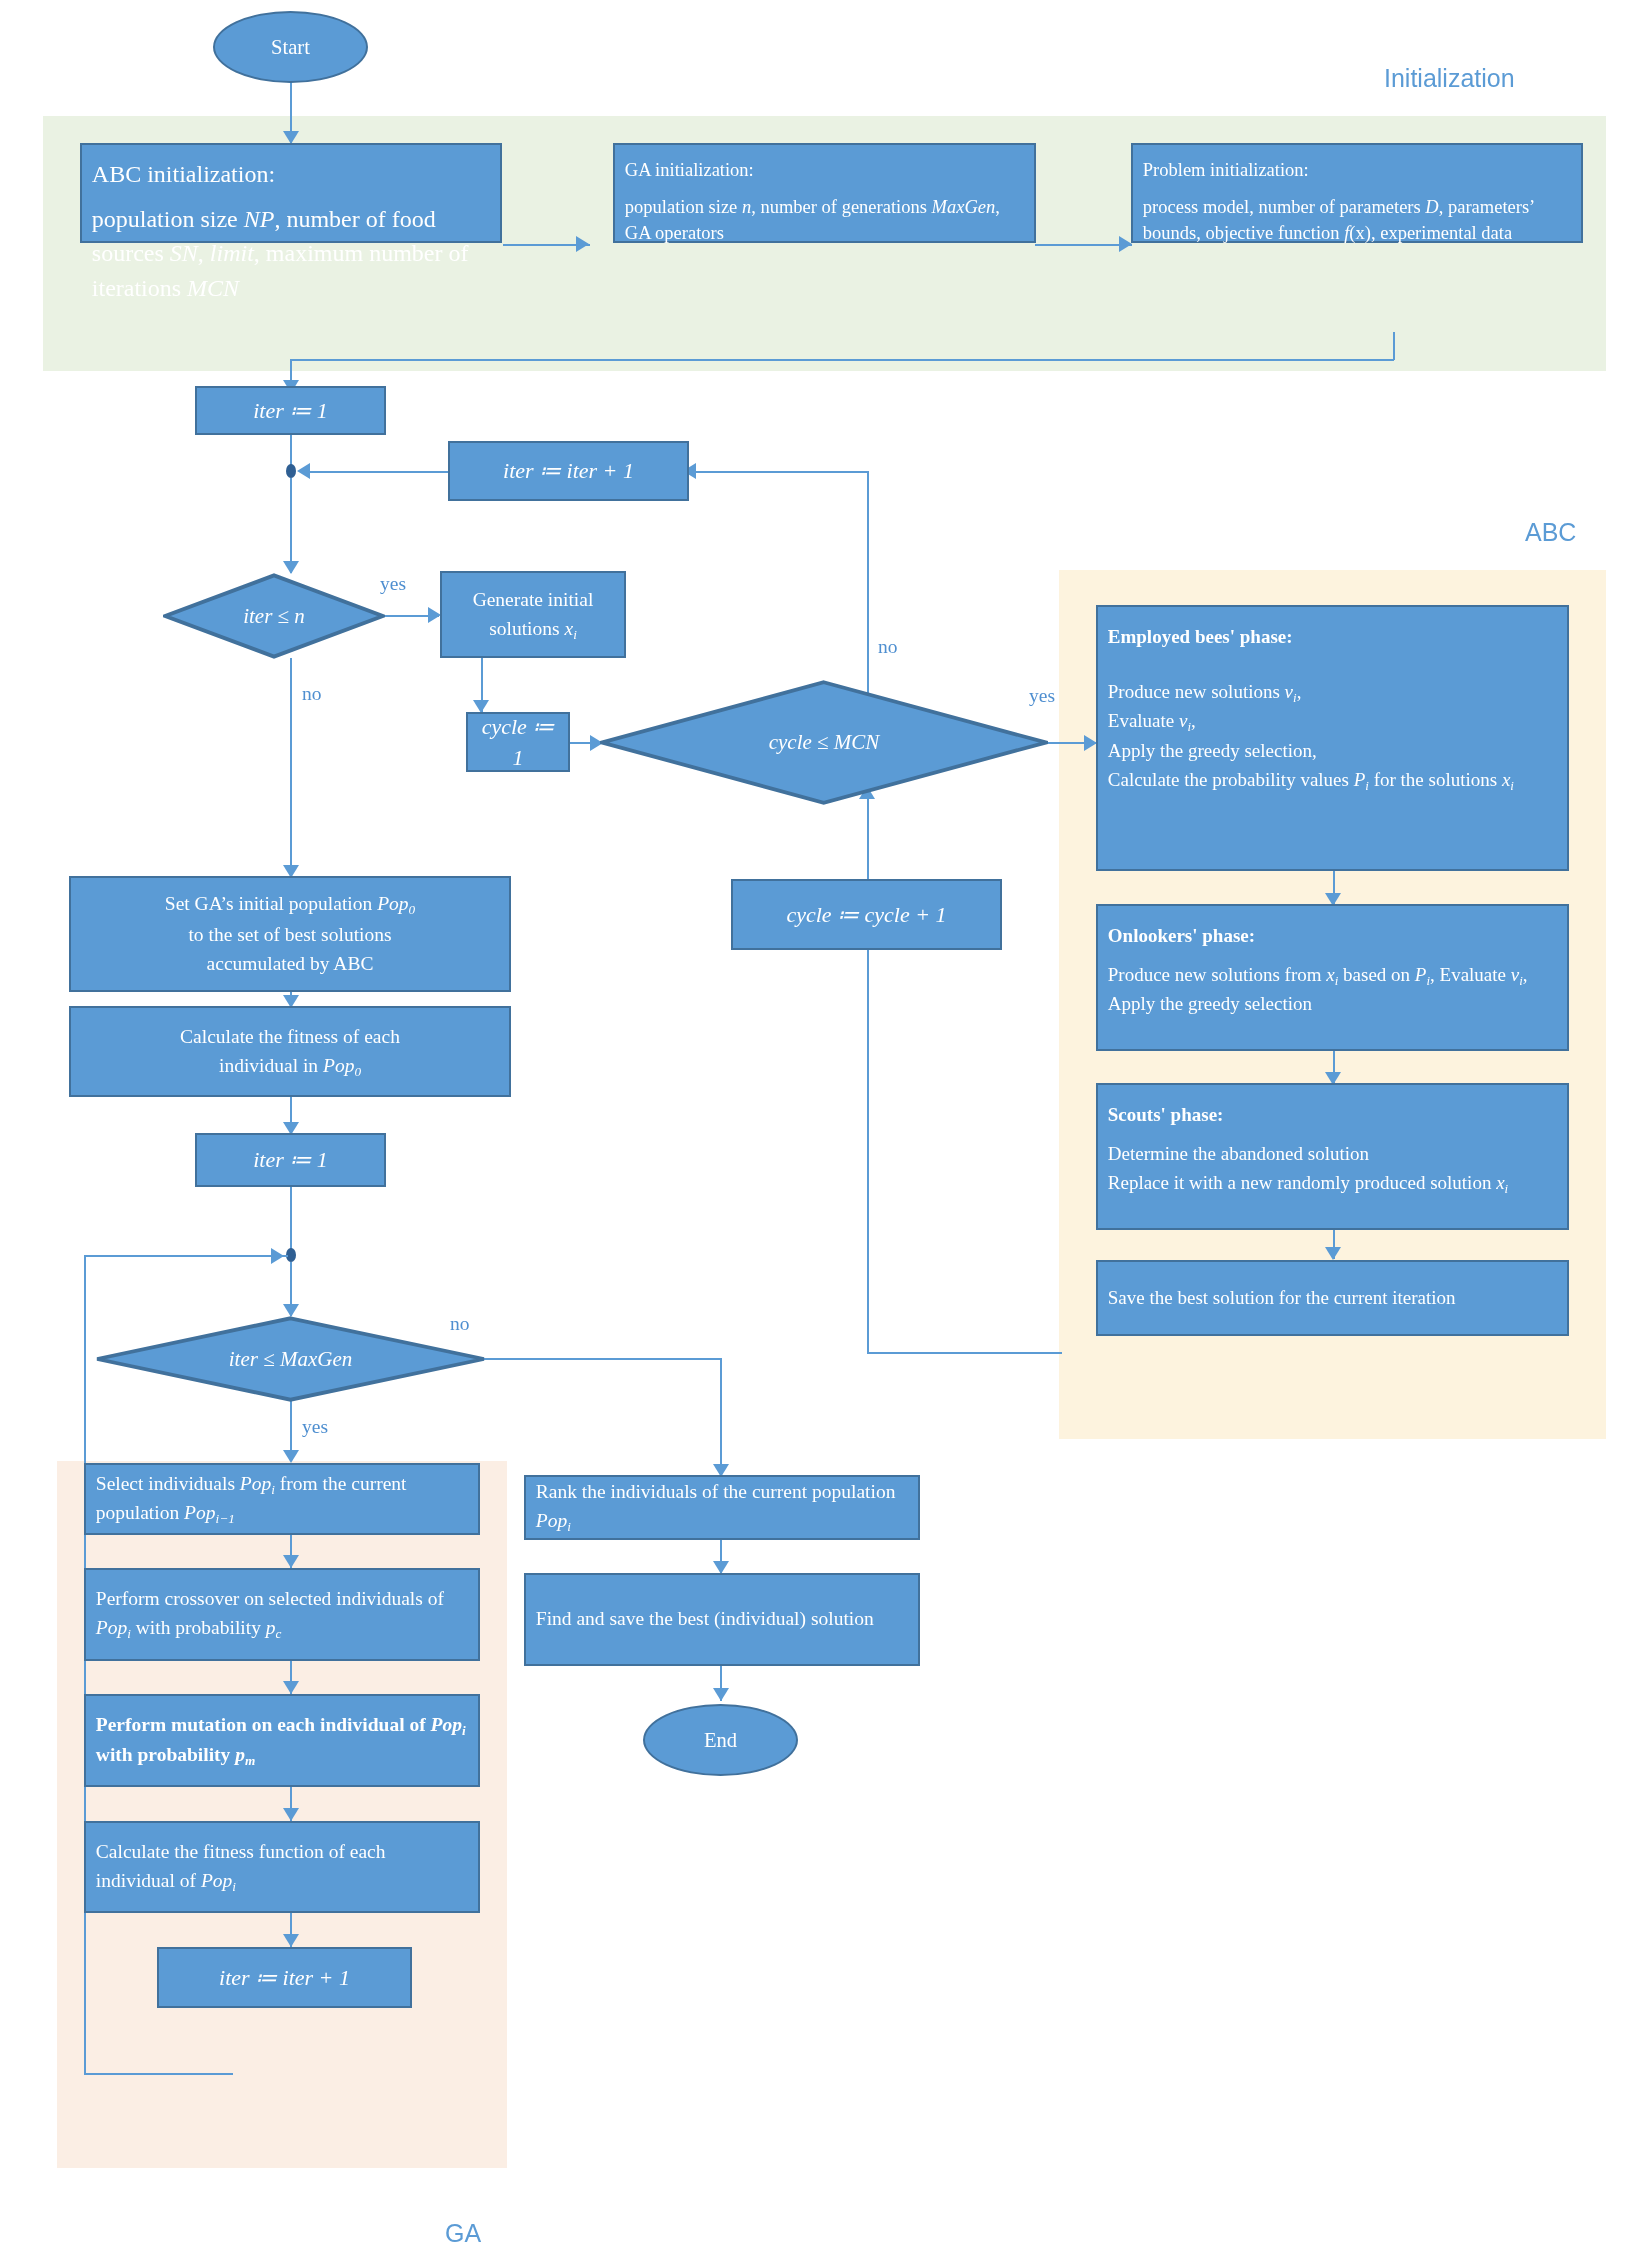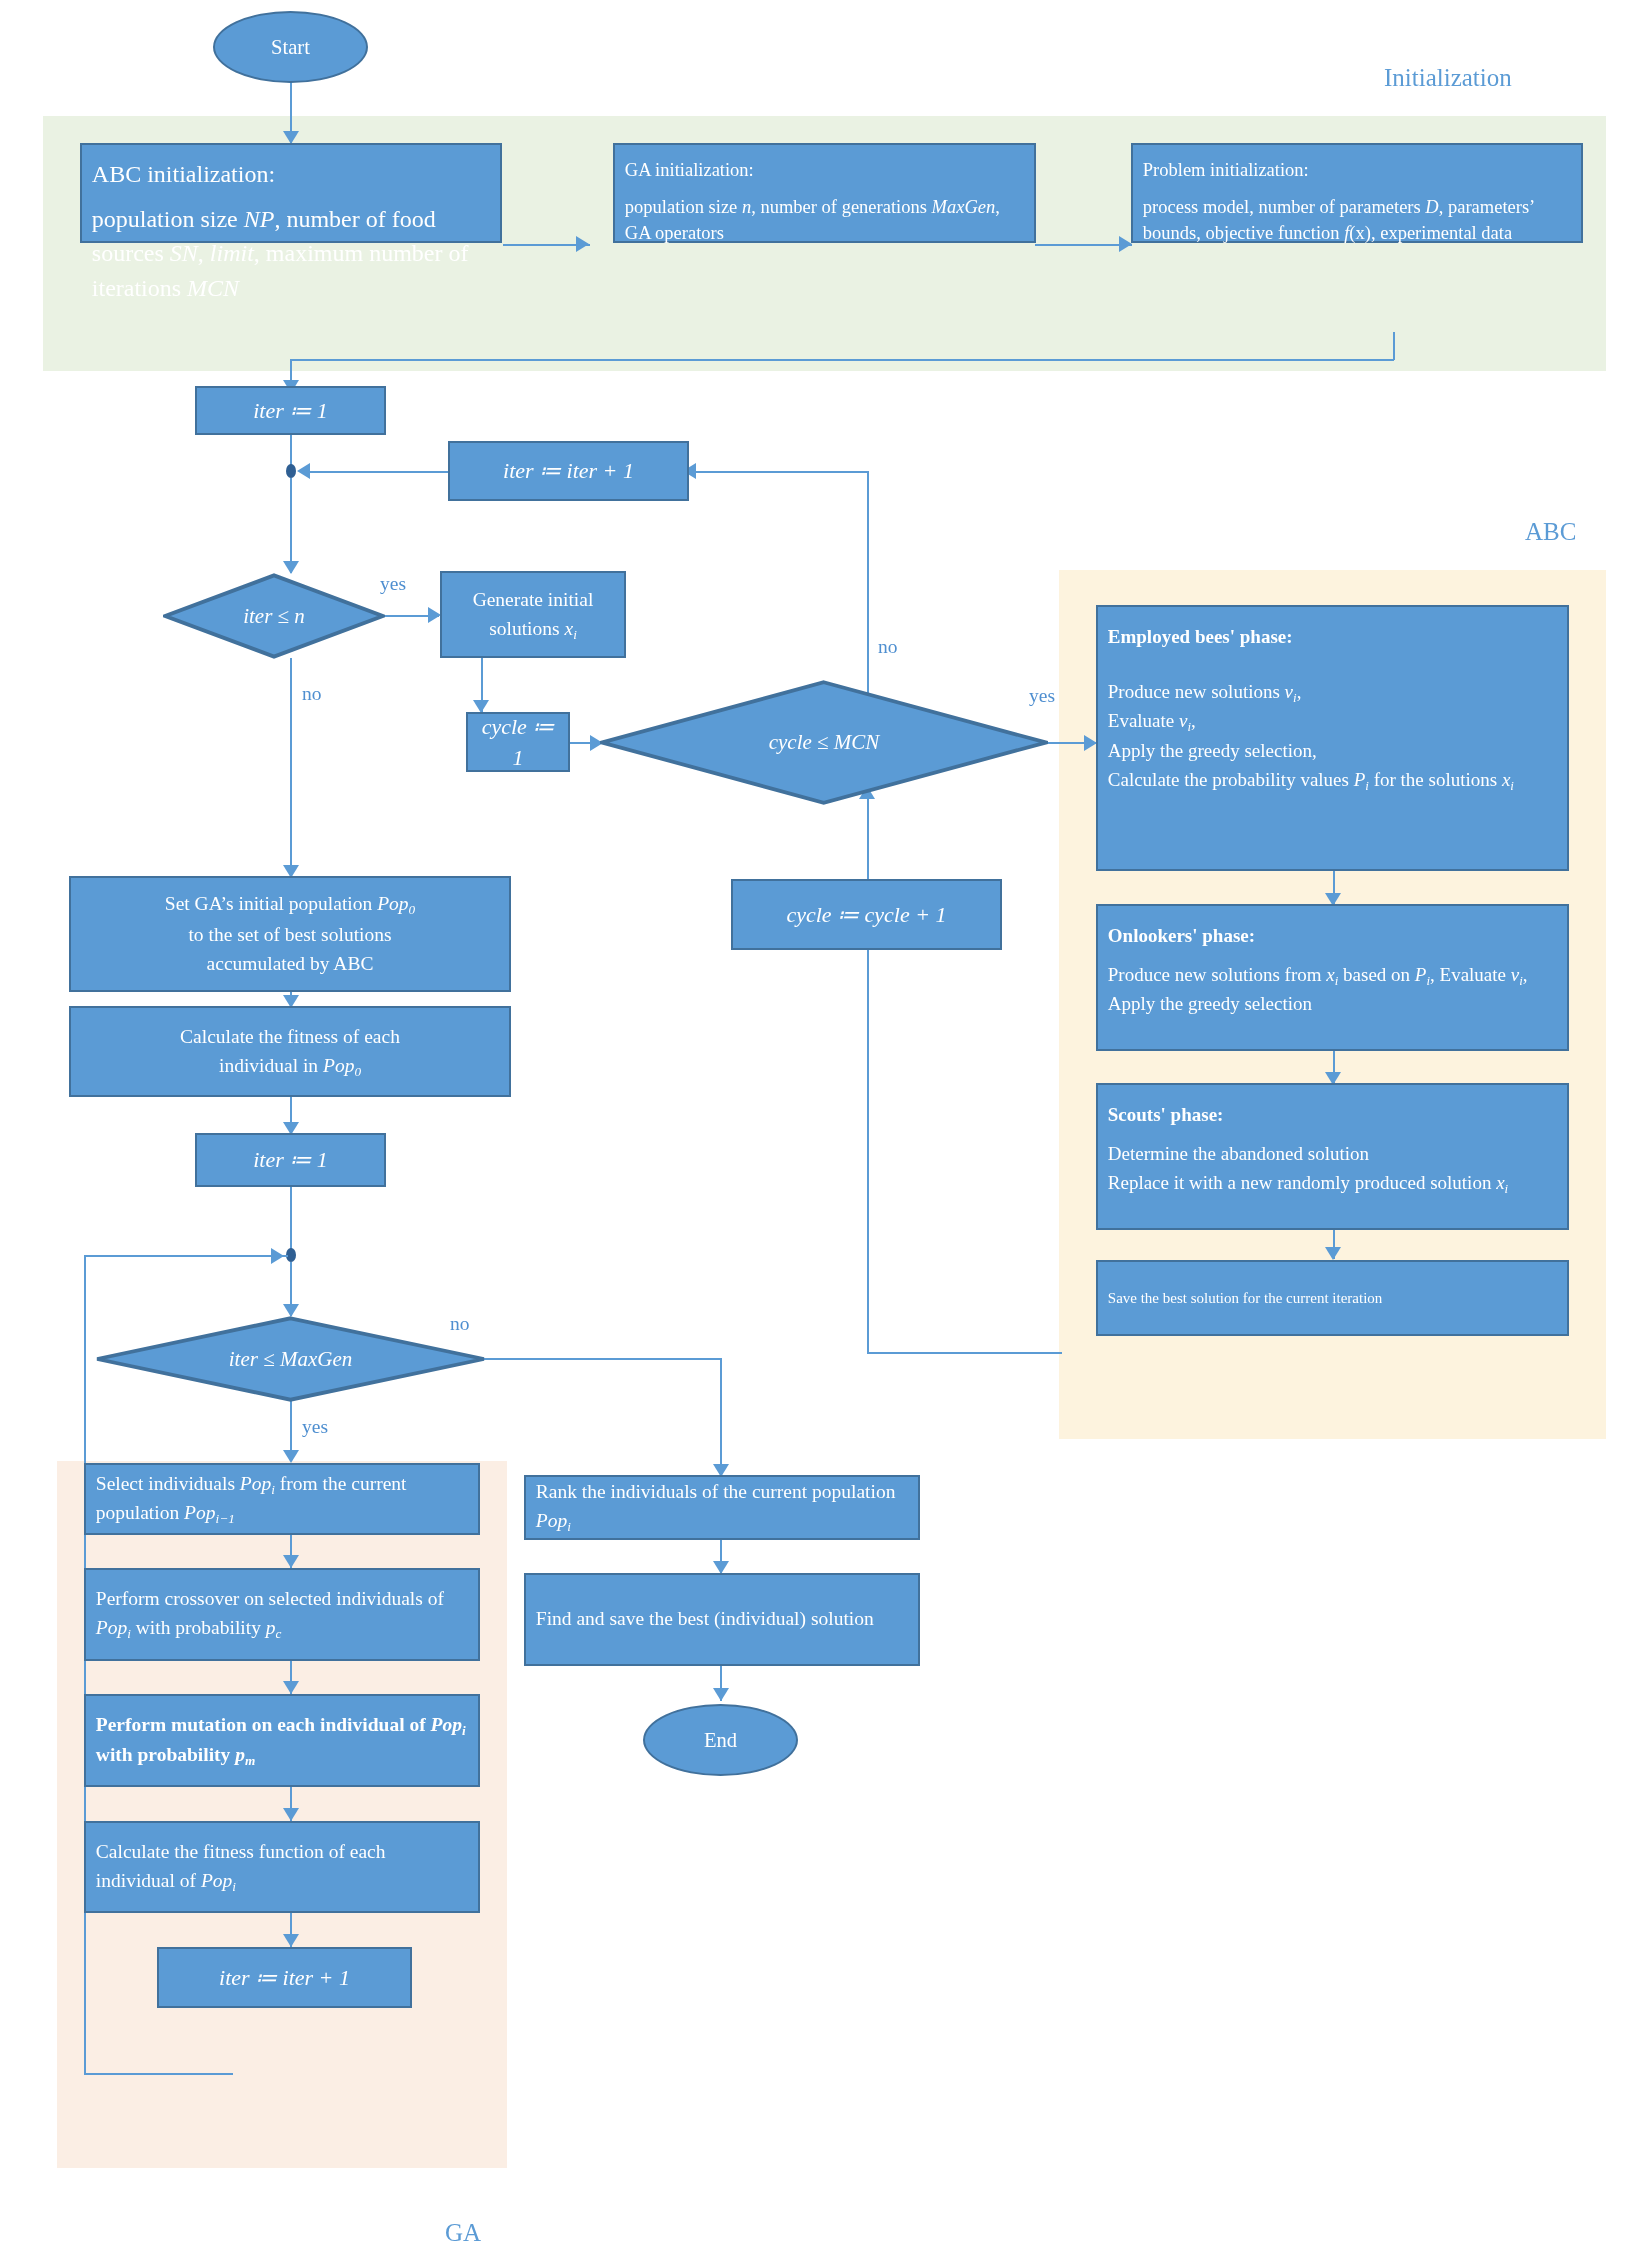--- a/index.html
+++ b/index.html
@@ -5,21 +5,21 @@
   html,body{margin:0;padding:0;background:#ffffff;}
   body{font-family:"Liberation Serif", serif;}
   #canvas{position:relative;width:1652px;height:2250px;background:#ffffff;overflow:hidden;}
 
   
   .region{position:absolute;}
   .region-init{background:#eaf2e3;}
   .region-abc{background:#fdf3de;}
   .region-ga{background:#fbeee4;}
 
-  .region-label{position:absolute;color:#5b9bd5;font-size:25px;font-family:Liberation Serif, serif;white-space:nowrap;}
+  .region-label{position:absolute;color:#5b9bd5;font-size:25px;font-family:Liberation Sans, sans-serif;white-space:nowrap;}
 
   
   .node{position:absolute;box-sizing:border-box;background:#5b9bd5;border:2.7px solid #41719c;
         color:#ffffff;display:flex;align-items:center;justify-content:center;
         font-family:"Liberation Serif",serif;font-size:20px;line-height:1.42;}
   .node .inner{padding:0 9.8px;width:100%;}
   .node.left .inner{text-align:left;}
   .node.center .inner{text-align:center;}
 
   .term{position:absolute;box-sizing:border-box;background:#5b9bd5;border:2.7px solid #41719c;
@@ -248,21 +248,21 @@
 
   <div class="node left" style="left:1096px;top:1083px;width:473px;height:147px;align-items:flex-start;padding-top:16.3px;">
     <div class="inner" style="font-size:19px;line-height:1.52;">
       <div style="font-weight:bold;margin-bottom:9.8px;">Scouts' phase:</div>
       <div>Determine the abandoned solution</div>
       <div>Replace it with a new randomly produced solution <i class="m">x</i><span class="sub">i</span></div>
     </div>
   </div>
 
   <div class="node left" style="left:1096px;top:1260px;width:473px;height:76px;">
-    <div class="inner" style="font-size:15px;line-height:1.5;">Save the best solution for the current iteration</div>
+    <div class="inner" style="font-size:19px;line-height:1.5;">Save the best solution for the current iteration</div>
   </div>
 
   <div class="node center" style="left:69px;top:876px;width:442px;height:116px;">
     <div class="inner" style="font-size:19.5px;line-height:1.5;">Set GA’s initial population <i class="m">Pop</i><span class="sub">0</span><br>to the set of best solutions<br>accumulated by ABC</div>
   </div>
 
   <div class="node center" style="left:69px;top:1006px;width:442px;height:91px;">
     <div class="inner" style="font-size:19.5px;line-height:1.5;">Calculate the fitness of each<br>individual in <i class="m">Pop</i><span class="sub">0</span></div>
   </div>
 

